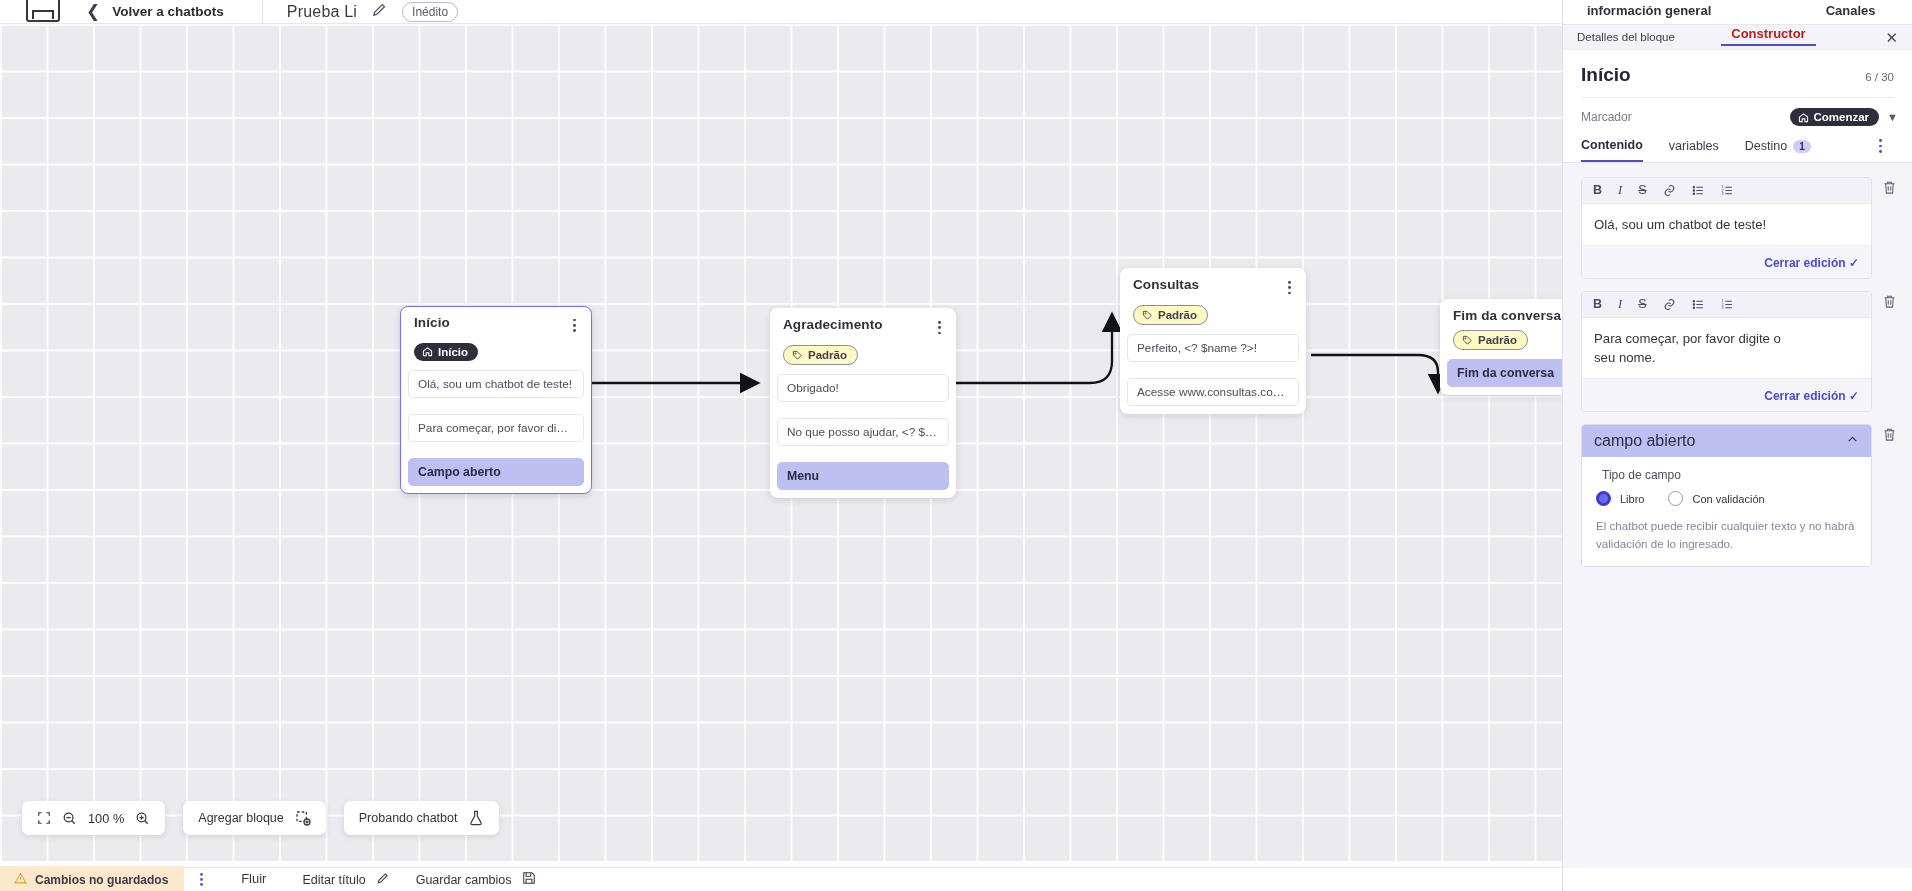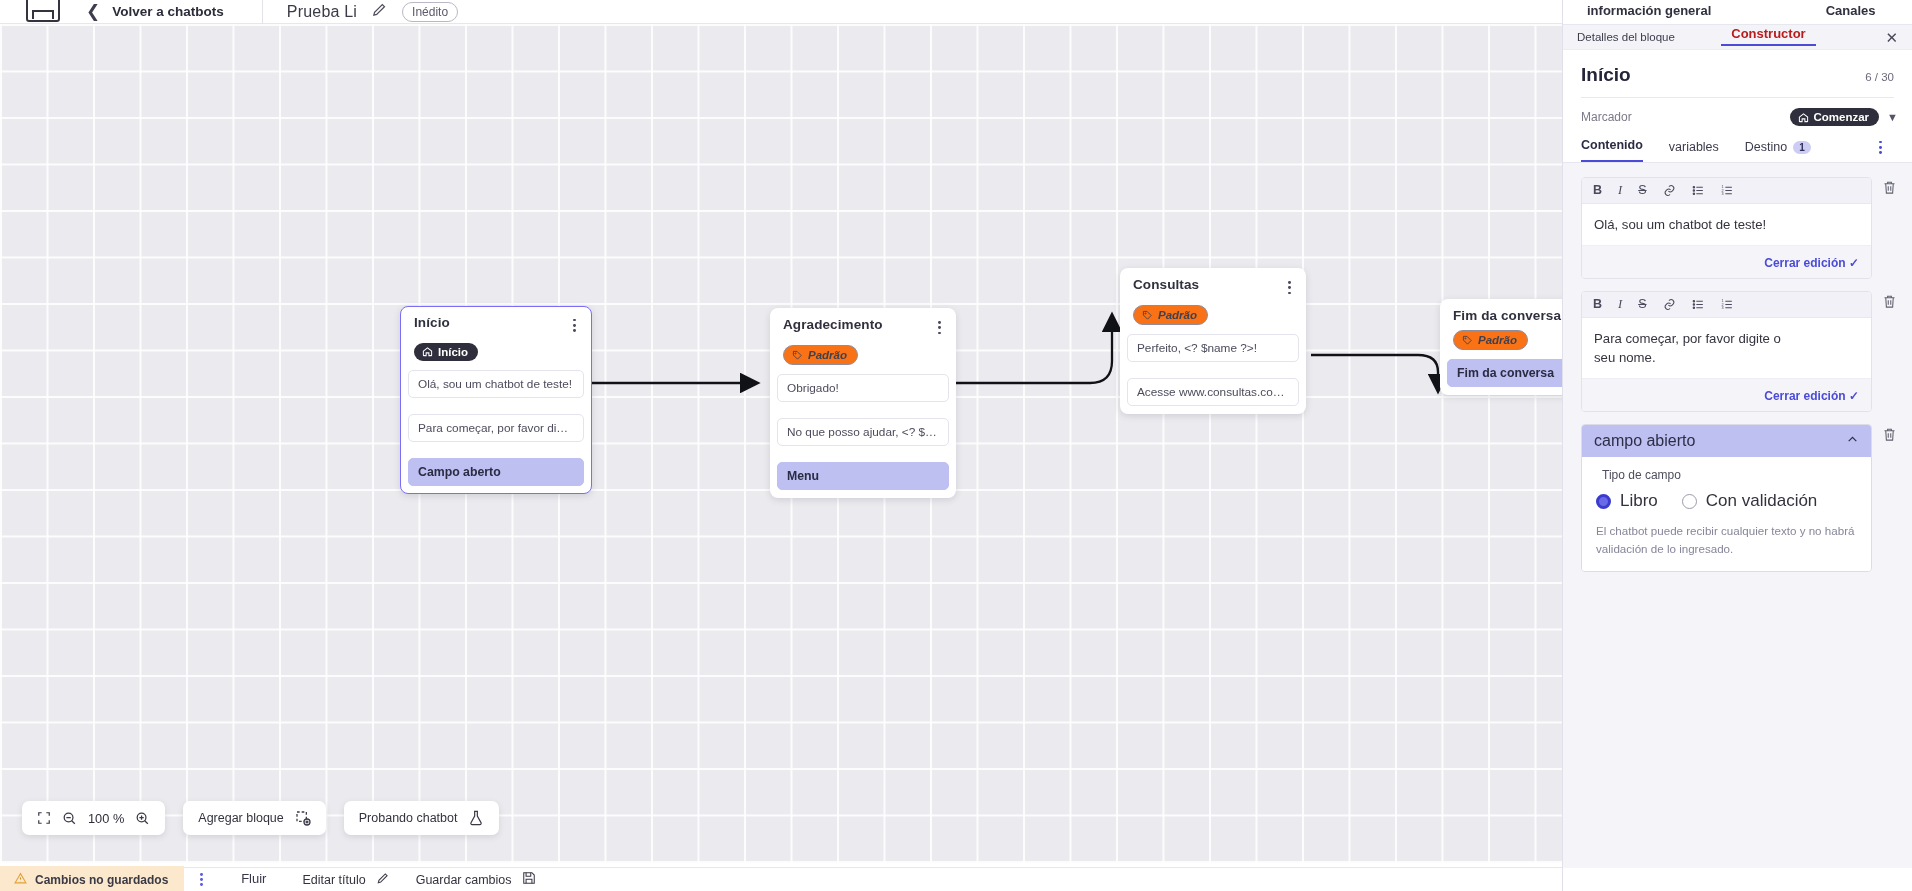--- a/index.html
+++ b/index.html
@@ -58,21 +58,21 @@
   .node.selected { border: 1.5px solid #7b6ef6; padding: 7.5px 0 6.5px 0; }
   .node-head { display: flex; align-items: flex-start; justify-content: space-between; padding: 0 13px; }
   .node-title { font-size: 13.5px; font-weight: 700; color: #30303e; letter-spacing: .1px; }
   .kebab { display: flex; flex-direction: column; gap: 2.5px; padding: 4px 2px; cursor: pointer; }
   .kebab i { width: 2.8px; height: 2.8px; border-radius: 50%; background: #4a4a5c; display: block; }
   .tag {
     display: inline-flex; align-items: center; gap: 5px; margin: 7px 13px 0 13px;
     padding: 3px 10px 3px 8px; border-radius: 12px; font-size: 11.5px; font-weight: 700;
   }
   .tag.dark { background: #2e2e3c; color: #fff; }
-  .tag.outline { background: #f97316; color: #40404f; border: 1px solid #8d8d9d; font-weight: 600; font-style: italic; }
+  .tag.outline { background: #fef9c3; color: #40404f; border: 1px solid #8d8d9d; font-weight: 600; }
   .node-rows { margin-top: 9px; display: flex; flex-direction: column; gap: 16px; }
   .row {
     margin: 0 7px; background: #fff; border: 1px solid #e4e4ec; border-radius: 5px;
     padding: 6px 9px; font-size: 11.8px; color: #4c4c5c;
     white-space: nowrap; overflow: hidden; text-overflow: ellipsis;
   }
   .row.hl {
     background: #bdc0f0; border-color: #bdc0f0; color: #2b2b44; font-weight: 700; font-size: 12.3px;
   }
 
@@ -118,21 +118,21 @@
   .panel-head-t { font-size: 11.5px; color: #3d3d4c; }
   .xbtn { font-size: 15px; color: #4a4a58; cursor: pointer; line-height: 1; }
   .panel-title-row { display: flex; align-items: baseline; justify-content: space-between; padding: 14px 18px 0 18px; }
   .panel-title { font-size: 19px; font-weight: 700; color: #24243a; }
   .panel-count { font-size: 11.5px; color: #6a6a7c; }
   .panel-sep { height: 1px; background: #e8e8f0; margin: 11px 18px 0 18px; }
   .marker-row { display: flex; align-items: center; justify-content: space-between; padding: 10px 14px 0 18px; }
   .marker-lbl { font-size: 12px; color: #7a7a8a; }
   .marker-right { display: flex; align-items: center; gap: 8px; }
   .chev-d { color: #55556a; font-size: 11px; }
-  .ctabs { display: flex; align-items: flex-end; padding: 12px 30px 0 18px; border-bottom: 1px solid #e6e6f0; }
+  .ctabs { display: flex; align-items: center; padding: 12px 30px 0 18px; border-bottom: 1px solid #e6e6f0; }
   .ctab { font-size: 12.5px; color: #3b3b4c; padding: 0 0 8px 0; margin-right: 26px; cursor: pointer; position: relative; }
   .ctab.active { color: #2b2b44; font-weight: 700; border-bottom: 2.5px solid #4b4bd8; }
   .pill-1 { display: inline-block; margin-left: 6px; background: #ccccf5; color: #2f2f55; font-size: 10px; border-radius: 9px; padding: 1px 6px; font-weight: 700; }
   .ctabs-spacer { flex: 1; }
   .ctabs-kebab { display: flex; flex-direction: column; gap: 2.5px; padding-bottom: 8px; cursor: pointer; }
   .ctabs-kebab i { width: 2.8px; height: 2.8px; border-radius: 50%; background: #4b4bd8; }
 
   .panel-body { background: #f4f4f9; height: 705px; padding: 14px 14px 0 18px; overflow: hidden; }
   .card-wrap { display: flex; align-items: flex-start; gap: 8px; margin-bottom: 12px; }
   .editor { flex: 1; border: 1px solid #e2e2ec; border-radius: 4px; background: #fff; overflow: hidden; }
@@ -145,21 +145,21 @@
 
   .fieldcard { flex: 1; border-radius: 4px; overflow: hidden; border: 1px solid #dcdce9; background: #fff; }
   .fieldcard-head { background: #bdc0f0; display: flex; align-items: center; justify-content: space-between; padding: 7px 12px; }
   .fieldcard-title { font-size: 16px; color: #2d2d46; }
   .fieldcard-body { padding: 11px 14px 14px 14px; background: #fff; }
   .fc-label { font-size: 12px; color: #4e4e5e; margin-left: 6px; }
   .radios { display: flex; align-items: center; gap: 24px; margin-top: 9px; }
   .radio { display: flex; align-items: center; gap: 9px; cursor: pointer; }
   .radio .dot { width: 15px; height: 15px; border-radius: 50%; border: 1.5px solid #9a9aaa; background: #fff; display: inline-block; }
   .radio.on .dot { border: 3.5px solid #3b3bcf; background: #6a6ae8; }
-  .radio span { font-size: 17px; color: #33333f; }
+  .radio span { font-size: 11px; color: #33333f; }
   .fc-help { margin-top: 11px; font-size: 11.6px; color: #86869a; line-height: 1.5; }
 
   .add-content {
     margin-top: 18px; border: 1.5px dashed #b6b6c8; border-radius: 5px; background: #f5f5fa;
     height: 36px; display: flex; align-items: center; justify-content: center;
     font-size: 12.5px; color: #3a3a49; cursor: pointer; position: relative;
   }
   .cursor-hand { position: absolute; left: 196px; top: 16px; pointer-events: none; }
 </style>
 </head>

